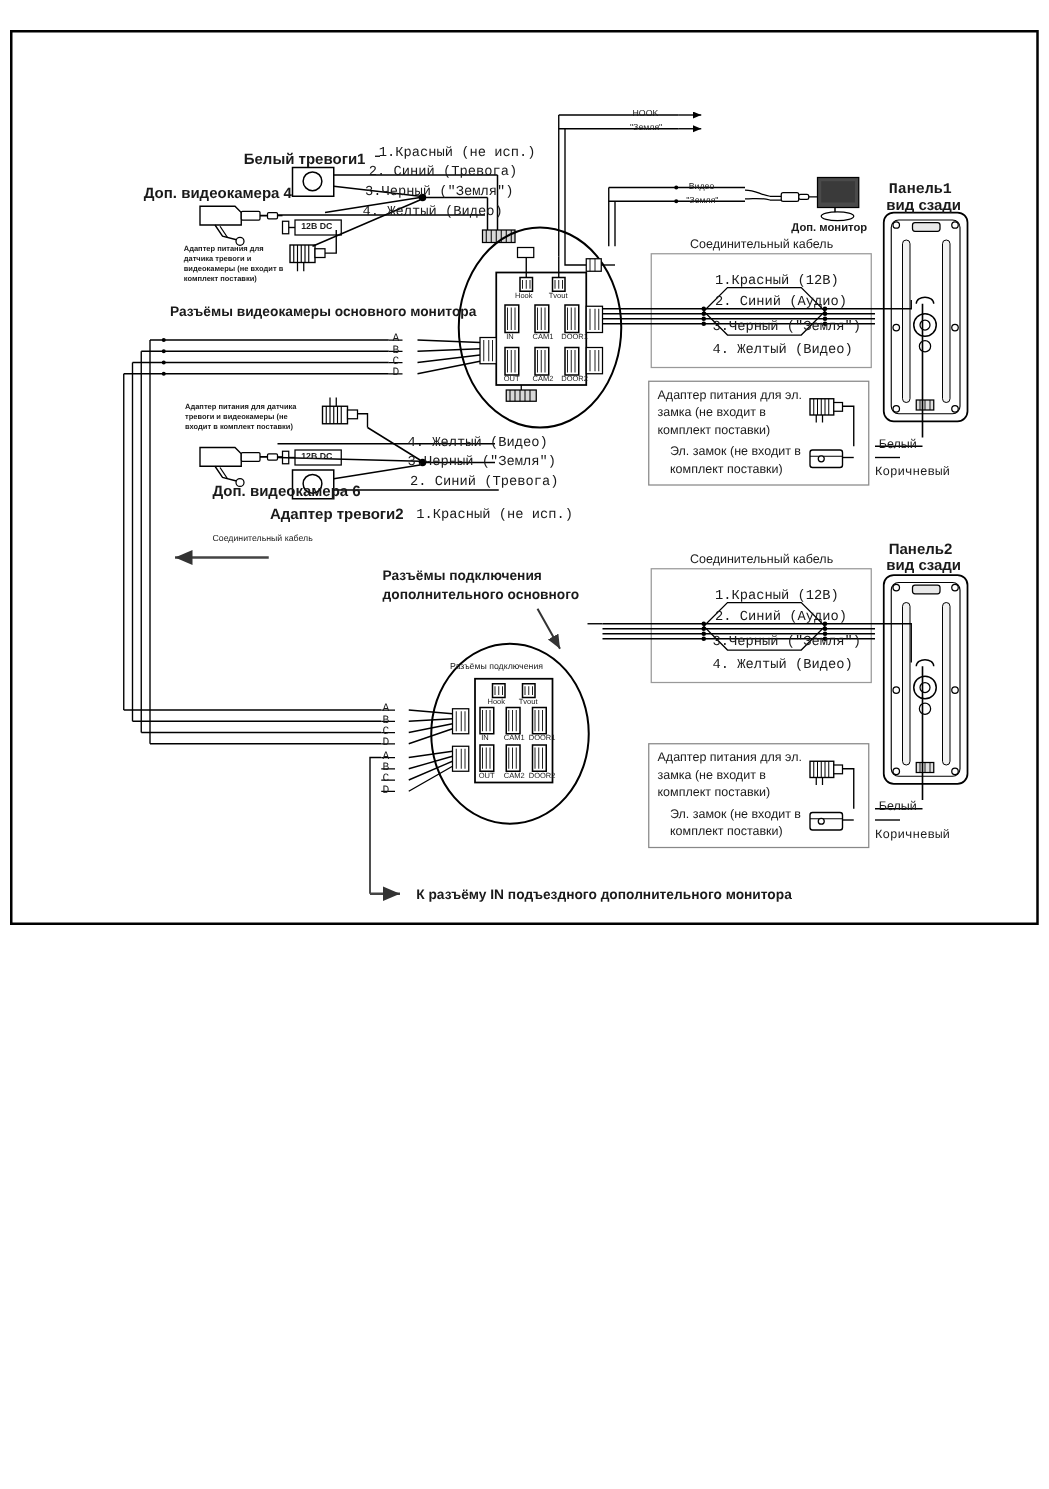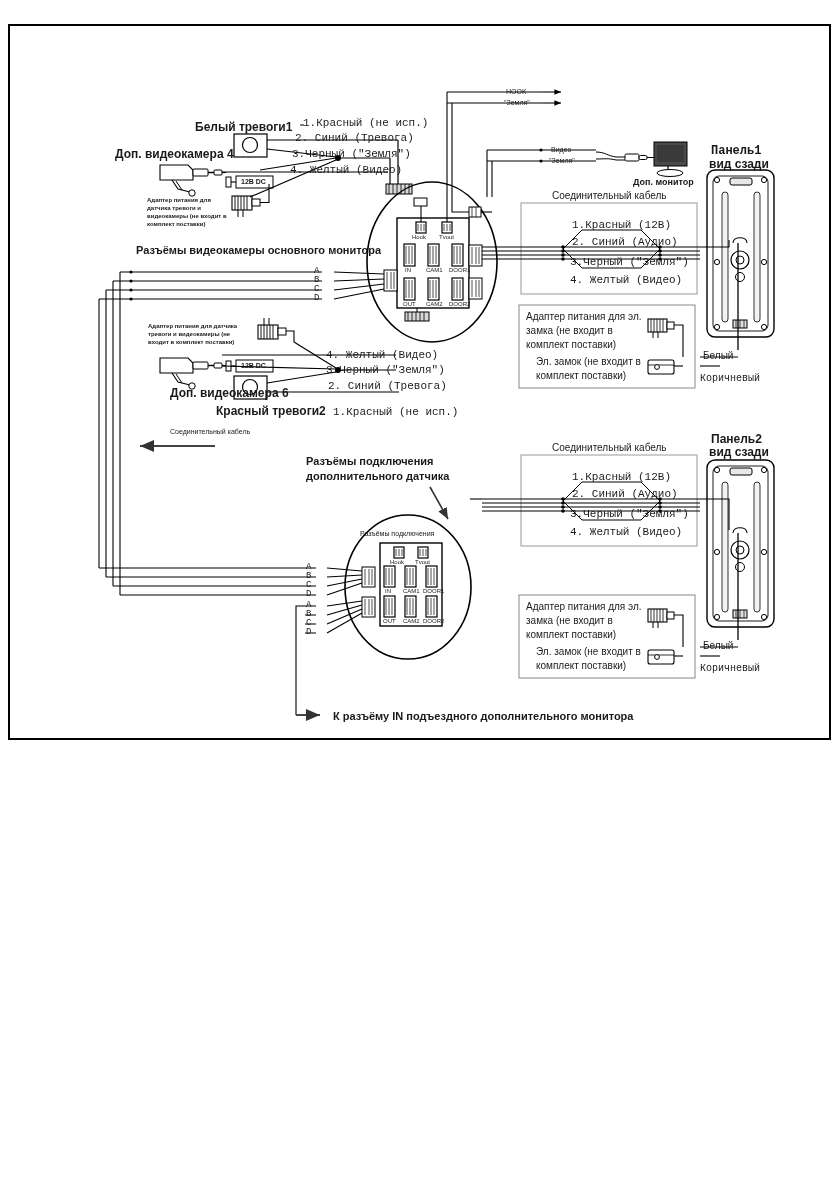--- a/index.html
+++ b/index.html
@@ -373,31 +373,31 @@
   <div class="lbl t6" style="left:439px;top:234px;">Tvout</div>
   <div class="lbl t6" style="left:405px;top:267px;">IN</div>
   <div class="lbl t6" style="left:426px;top:267px;">CAM1</div>
   <div class="lbl t6" style="left:449px;top:267px;">DOOR1</div>
   <div class="lbl t6" style="left:403px;top:301px;">OUT</div>
   <div class="lbl t6" style="left:426px;top:301px;">CAM2</div>
   <div class="lbl t6" style="left:449px;top:301px;">DOOR2</div>
 
   <div class="lbl t6 b wrap" style="left:148px;top:322px;width:92px;line-height:1.35;">Адаптер питания для датчика тревоги и видеокамеры (не входит в комплект поставки)</div>
   <div class="lbl t12 b" style="left:170px;top:386px;">Доп. видеокамера 6</div>
-  <div class="lbl t12 b" style="left:216px;top:404px;">Красный тревоги2</div>
+  <div class="lbl t12 b" style="left:216px;top:404px;">Адаптер тревоги2</div>
   <div class="lbl t7 b" style="left:241px;top:362px;">12В DC</div>
   <div class="lbl t11 serif" style="left:326px;top:349px;">4. Желтый (Видео)</div>
   <div class="lbl t11 serif" style="left:326px;top:364px;">3.Черный ("Земля")</div>
   <div class="lbl t11 serif" style="left:328px;top:380px;">2. Синий (Тревога)</div>
   <div class="lbl t11 serif" style="left:333px;top:406px;">1.Красный (не исп.)</div>
 
   <div class="lbl t7" style="left:170px;top:428px;">Соединительный кабель</div>
 
   <div class="lbl t11 b" style="left:306px;top:455px;">Разъёмы подключения</div>
-  <div class="lbl t11 b" style="left:306px;top:470px;">дополнительного датчика</div>
+  <div class="lbl t11 b" style="left:306px;top:470px;">дополнительного основного</div>
   <div class="lbl t7" style="left:360px;top:530px;">Разъёмы подключения</div>
   <div class="lbl t6" style="left:390px;top:559px;">Hook</div>
   <div class="lbl t6" style="left:415px;top:559px;">Tvout</div>
   <div class="lbl t6" style="left:385px;top:588px;">IN</div>
   <div class="lbl t6" style="left:403px;top:588px;">CAM1</div>
   <div class="lbl t6" style="left:423px;top:588px;">DOOR1</div>
   <div class="lbl t6" style="left:383px;top:618px;">OUT</div>
   <div class="lbl t6" style="left:403px;top:618px;">CAM2</div>
   <div class="lbl t6" style="left:423px;top:618px;">DOOR2</div>
 

